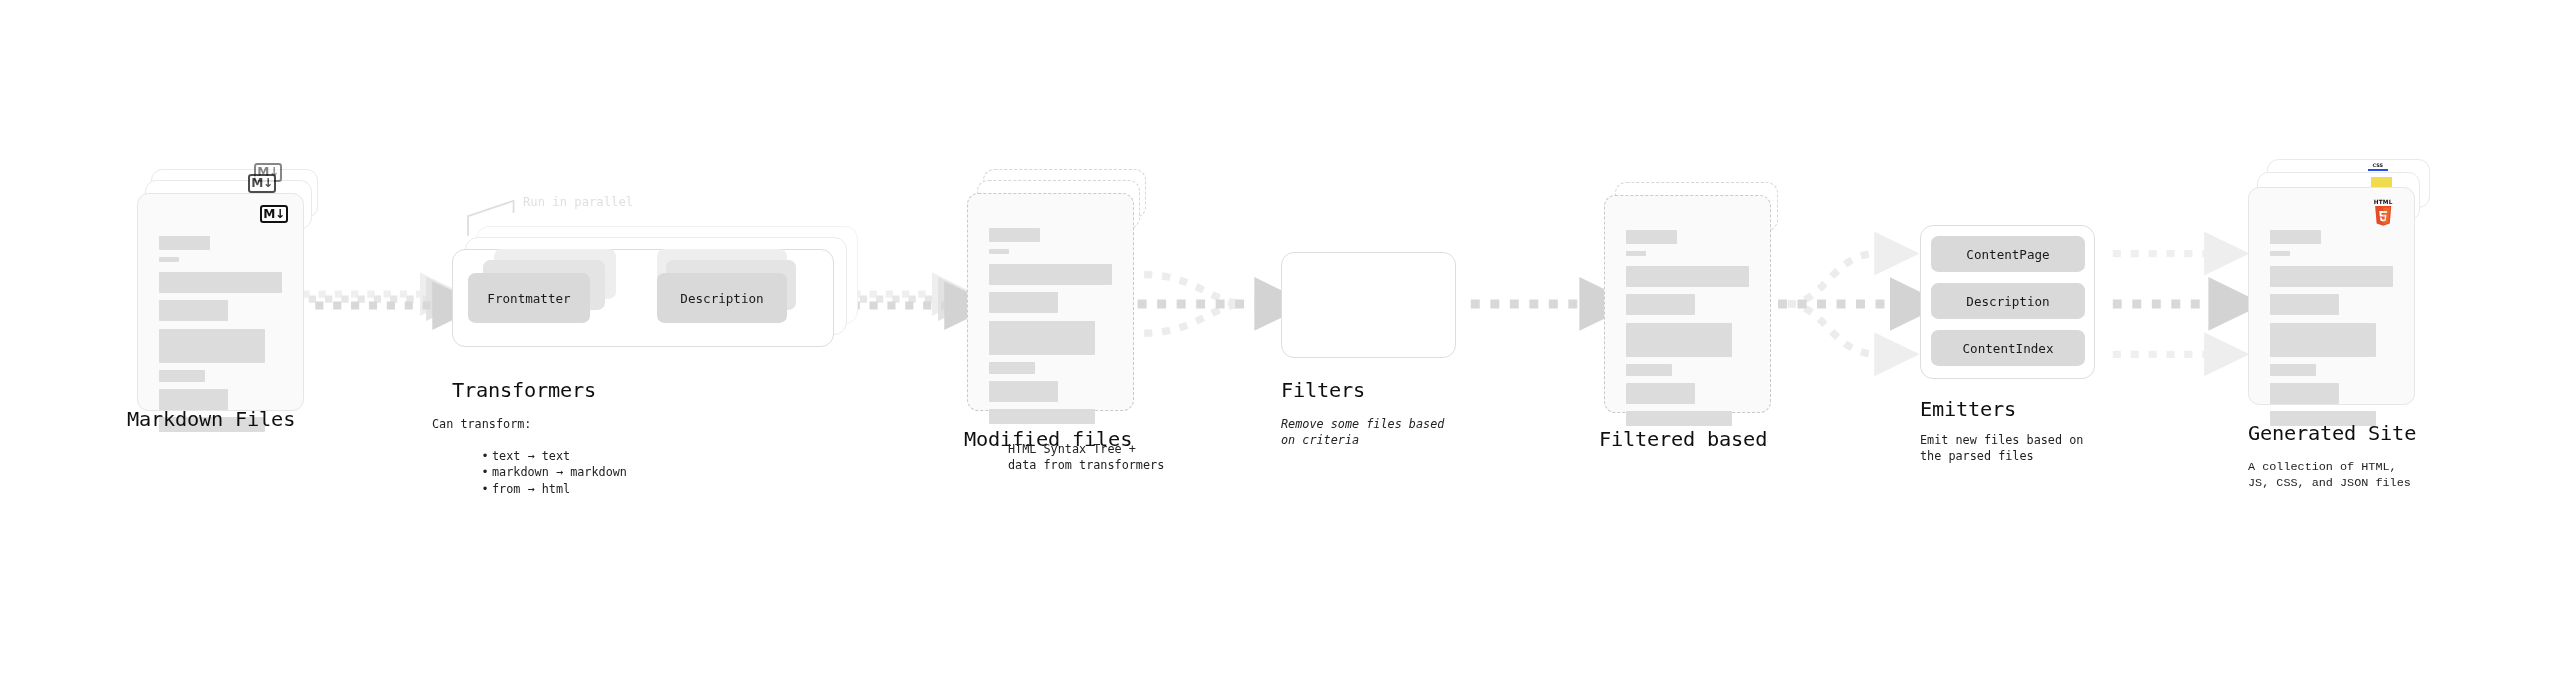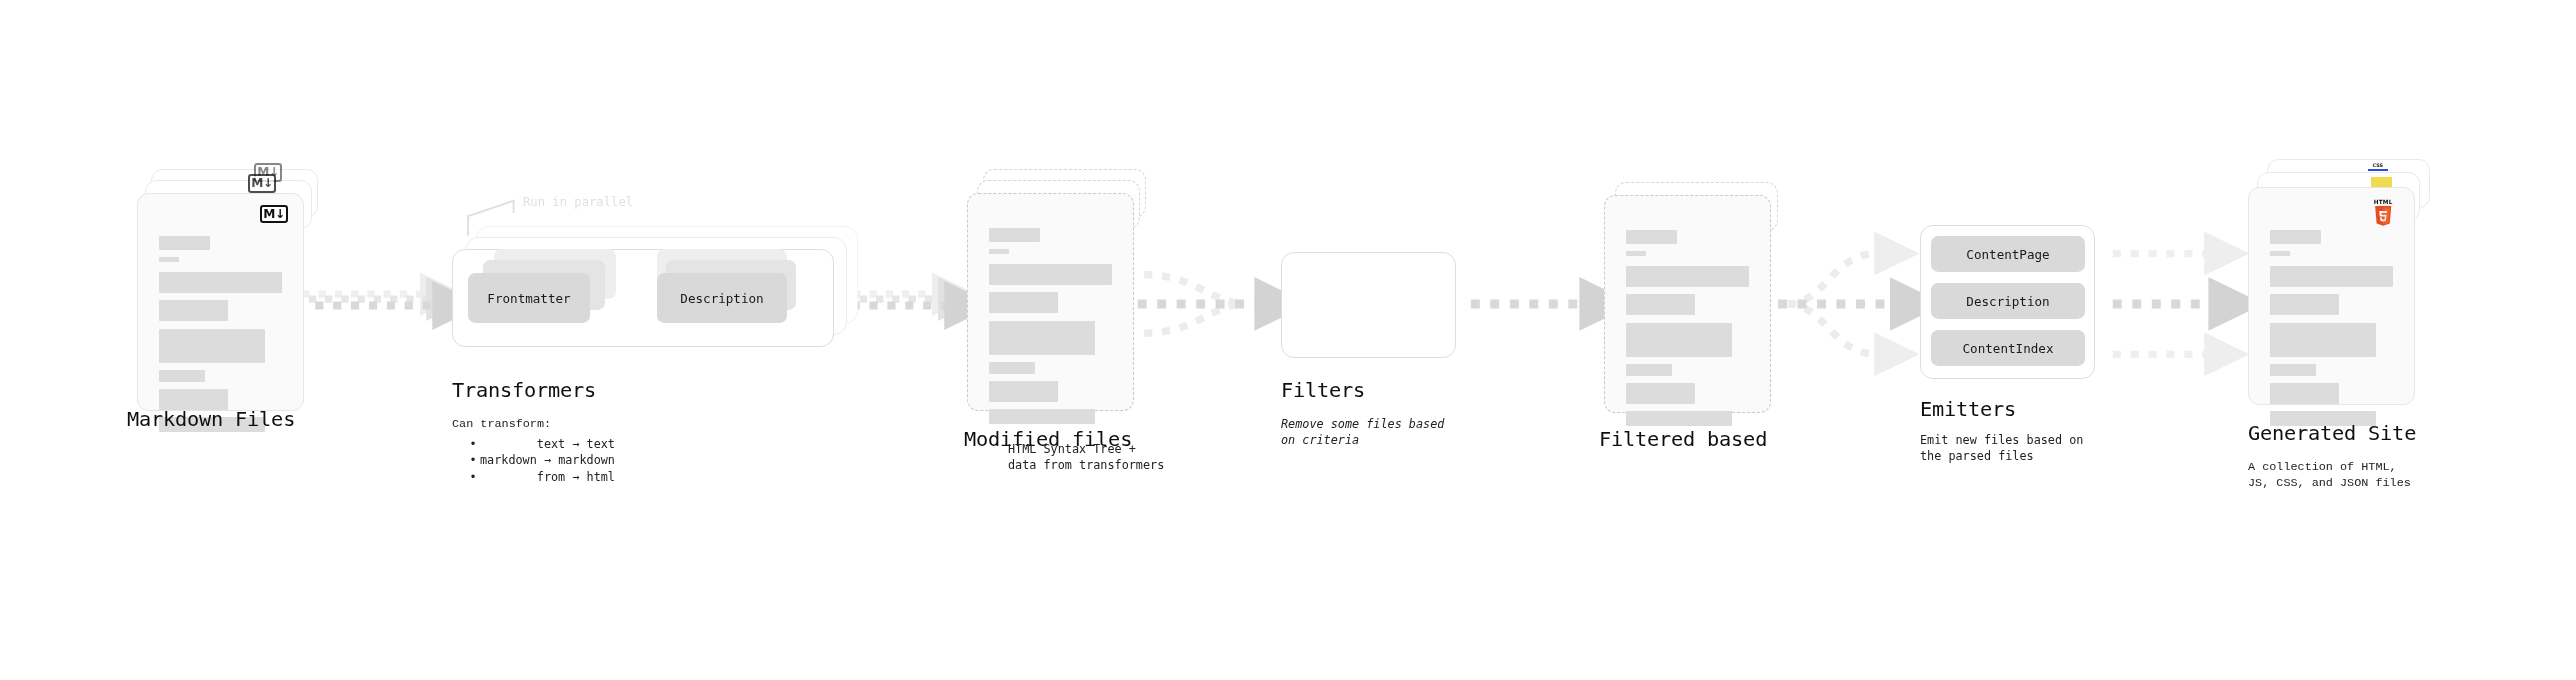--- a/index.html
+++ b/index.html
@@ -161,21 +161,21 @@
     color: #222222;
     white-space: pre-line;
   }
   .bullets {
     position: absolute;
     font-family: "DejaVu Sans Mono", "Liberation Mono", monospace;
     font-size: 11.8px;
     line-height: 16.3px;
     color: #222222;
   }
-  .bullets ul { margin: 4px; padding-left: 13px; list-style: none; text-align: right; }
+  .bullets ul { margin: 16px; padding-left: 13px; list-style: none; }
   .bullets li { position: relative; }
   .bullets li:before {
     content: "\2022";
     position: absolute;
     left: -10.6px;
   }
   .parallel-label {
     position: absolute;
     font-family: "DejaVu Sans Mono", "Liberation Mono", monospace;
     font-size: 12.2px;
@@ -290,21 +290,21 @@
     <div class="pill p0" style="left:468px; top:273px; width:122px; height:50px;">Frontmatter</div>
 
     <div class="pill p2" style="left:657px; top:249px; width:130px; height:50px;">Description</div>
     <div class="pill p1" style="left:666px; top:260px; width:130px; height:50px;">Description</div>
     <div class="pill p0" style="left:657px; top:273px; width:130px; height:50px;">Description</div>
 
     <div class="parallel-label" style="left:523px; top:195px;">Run in parallel</div>
   </div>
 
   <div class="title" style="left:452px; top:378px;">Transformers</div>
-  <div class="subtitle" style="left:452px; top:416px;font-family:Liberation Mono, monospace;">Can transform:</div>
+  <div class="subtitle" style="left:432px; top:416px;">Can transform:</div>
   <div class="bullets" style="left:463px; top:432px;">
     <ul>
       <li>text → text</li>
       <li>markdown → markdown</li>
       <li>from → html</li>
     </ul>
   </div>
 
   <div class="doc-stack">
     <div class="doc ghost-dashed abs" style="left:983px; top:169px; width:163px; height:49px;"></div>

